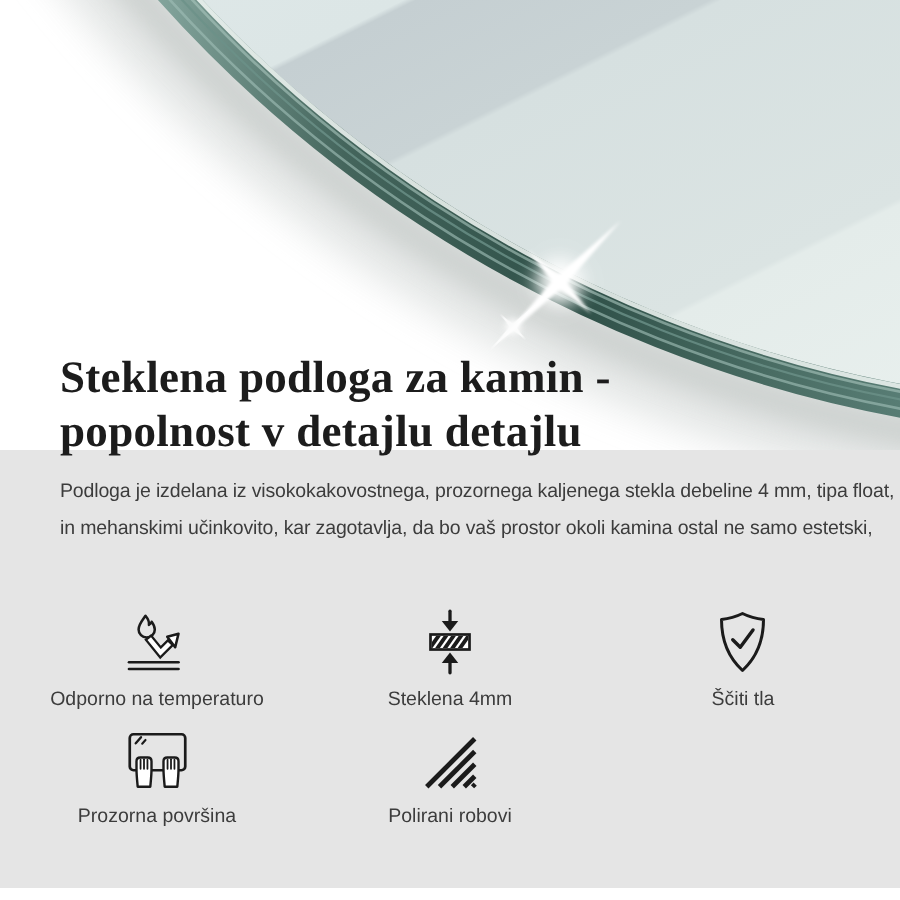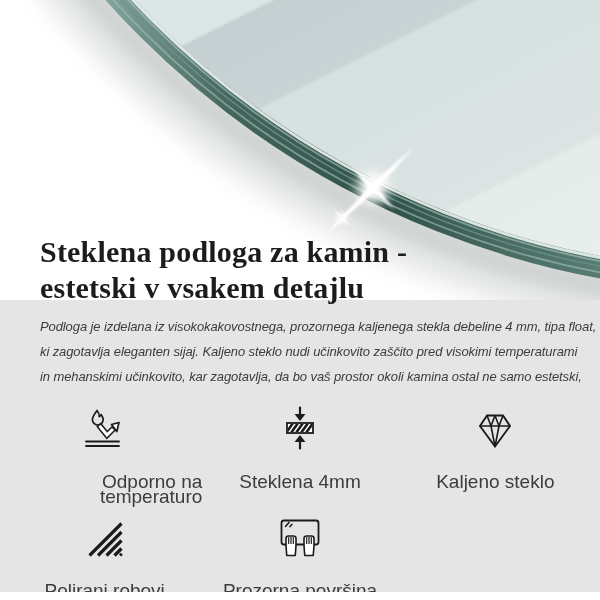--- a/index.html
+++ b/index.html
@@ -30,43 +30,43 @@
   }
   .intro {
     position: absolute;
     left: 40px; top: 314px;
     width: 556px;
     font-size: 13px;
     line-height: 25px;
     color: #3c3c3c;
     letter-spacing: -0.1px;
   }
-  .intro div { white-space: nowrap; font-style: italic; }
+  .intro div { white-space: nowrap; }
   .features {
     position: absolute;
     left: 7px; top: 404px;
     width: 586px;
     display: grid;
     grid-template-columns: repeat(3, 1fr);
     row-gap: 9px;
   }
   .feature {
     display: flex;
     flex-direction: column;
     align-items: center;
   }
   .icon-wrap {
     height: 46px;
     display: flex;
     align-items: flex-end;
     justify-content: center;
   }
   .feature-label {
-    margin-top: 24px;
-    font-size: 19px;
+    margin-top: 8px;
+    font-size: 13px;
     line-height: 15px;
     color: #3c3c3c;
     text-align: right;
   }
   .ic { stroke: #1b1b1b; fill: none; stroke-linecap: round; stroke-linejoin: round; }
 </style>
 </head>
 <body>
 
 <div class="canvas">
@@ -126,26 +126,25 @@
 
     <g transform="translate(342,218) rotate(-45) scale(0.38)" opacity="0.85">
       <circle cx="0" cy="0" r="14" fill="#ffffff" filter="url(#glowBlur)"></circle>
       <polygon points="-58,0 0,-5 58,0 0,5" fill="#ffffff" filter="url(#starBlur)"></polygon>
       <polygon points="0,-32 4.5,0 0,32 -4.5,0" fill="#ffffff" filter="url(#starBlur)"></polygon>
     </g>
   </svg>
 
   <h1 class="heading">
     <div>Steklena podloga za kamin -</div>
-    <div>estetski v vsakem detajlu</div>
+    <div>popolnost v detajlu detajlu</div>
   </h1>
 
   <div class="intro">
     <div>Podloga je izdelana iz visokokakovostnega, prozornega kaljenega stekla debeline 4 mm, tipa float,</div>
-    <div>ki zagotavlja eleganten sijaj. Kaljeno steklo nudi učinkovito zaščito pred visokimi temperaturami</div>
     <div>in mehanskimi učinkovito, kar zagotavlja, da bo vaš prostor okoli kamina ostal ne samo estetski,</div>
   </div>
 
   <div class="features">
 
     <div class="feature">
       <div class="icon-wrap">
         <svg width="44" height="42" viewBox="0 0 44 42">
           <path class="ic" stroke-width="1.7" d="M14,2.5 c1.8,2.2 2.6,4.1 2.3,6.1 c0.9,-0.4 1.5,-1.1 1.8,-2.1 c1.1,1.5 2.1,3.3 2.1,5.1 c0,3 -2.4,5.4 -5.4,5.4 s-5.4,-2.4 -5.4,-5.4 c0,-3.4 2.8,-6.4 4.6,-9.1 Z"></path>
           <polyline points="15.5,16.5 24,27 31.5,19.5" fill="none" stroke="#1b1b1b" stroke-width="6" stroke-linecap="butt" stroke-linejoin="miter"></polyline>
@@ -176,62 +175,59 @@
             <line x1="21" y1="27" x2="28" y2="17" stroke="#1b1b1b" stroke-width="2.6"></line>
             <line x1="26" y1="27" x2="33" y2="17" stroke="#1b1b1b" stroke-width="2.6"></line>
           </g>
           <polygon points="14.5,36 25.5,36 20,29" fill="#1b1b1b"></polygon>
           <line class="ic" stroke-width="2.2" x1="20" y1="36" x2="20" y2="42.5"></line>
         </svg>
       </div>
       <div class="feature-label">Steklena 4mm</div>
     </div>
 
-
-    <div class="feature">
-      <div class="icon-wrap">
-        <svg width="40" height="40" viewBox="0 0 40 40">
-          <path class="ic" stroke-width="1.9" d="M12,5.5 L28,5.5 L35,16 L20,36.5 L5,16 Z"></path>
-          <line class="ic" stroke-width="1.6" x1="5" y1="16" x2="35" y2="16"></line>
-          <polyline class="ic" stroke-width="1.6" points="12,5.5 16,16 20,5.5 24,16 28,5.5"></polyline>
-          <line class="ic" stroke-width="1.6" x1="20" y1="36.5" x2="16" y2="16"></line>
-          <line class="ic" stroke-width="1.6" x1="20" y1="36.5" x2="24" y2="16"></line>
-        </svg>
-      </div>
-      <div class="feature-label">Kaljeno steklo</div>
+    <div class="feature">
+      <div class="icon-wrap">
+        <svg width="40" height="44" viewBox="0 0 40 44">
+          <path class="ic" stroke-width="2" d="M20,3 C24,5 29,6.5 34,7 C34,21 29,32.7 20,41 C11,32.7 6,21 6,7 C11,6.5 16,5 20,3 Z"></path>
+          <polyline class="ic" stroke-width="2.3" points="13.5,20.5 18.5,25.5 27,14"></polyline>
+        </svg>
+      </div>
+      <div class="feature-label">Ščiti tla</div>
+    </div>
+
+
+    <div class="feature">
+      <div class="icon-wrap">
+        <svg width="48" height="42" viewBox="0 0 48 42">
+          <rect class="ic" stroke-width="1.8" x="5.5" y="3.5" width="37" height="24" rx="2.5"></rect>
+          <line class="ic" stroke-width="1.6" x1="9.5" y1="9.5" x2="13" y2="5.5"></line>
+          <line class="ic" stroke-width="1.4" x1="13.8" y1="9.8" x2="16" y2="7.3"></line>
+
+          <path d="M10,27 V21.5 C10,20 11,19 12.5,19 H17.5 C19,19 20,20 20,21.5 V27 C20,30.5 19.6,34 19.2,38.5 H10.8 C10.4,34 10,30.5 10,27 Z" fill="#ffffff" stroke="#1b1b1b" stroke-width="1.6" stroke-linejoin="round"></path>
+          <line class="ic" stroke-width="1.2" x1="12.7" y1="20.5" x2="12.7" y2="26.5"></line>
+          <line class="ic" stroke-width="1.2" x1="15" y1="20.2" x2="15" y2="26.5"></line>
+          <line class="ic" stroke-width="1.2" x1="17.3" y1="20.5" x2="17.3" y2="26.5"></line>
+
+          <path d="M28,27 V21.5 C28,20 29,19 30.5,19 H35.5 C37,19 38,20 38,21.5 V27 C38,30.5 37.6,34 37.2,38.5 H28.8 C28.4,34 28,30.5 28,27 Z" fill="#ffffff" stroke="#1b1b1b" stroke-width="1.6" stroke-linejoin="round"></path>
+          <line class="ic" stroke-width="1.2" x1="30.7" y1="20.5" x2="30.7" y2="26.5"></line>
+          <line class="ic" stroke-width="1.2" x1="33" y1="20.2" x2="33" y2="26.5"></line>
+          <line class="ic" stroke-width="1.2" x1="35.3" y1="20.5" x2="35.3" y2="26.5"></line>
+        </svg>
+      </div>
+      <div class="feature-label">Prozorna površina</div>
     </div>
 
     <div class="feature">
       <div class="icon-wrap">
         <svg width="40" height="40" viewBox="0 0 40 40">
           <line x1="4.5" y1="36.5" x2="36.5" y2="4.5" stroke="#1b1b1b" stroke-width="3.2"></line>
           <line x1="13" y1="36.5" x2="36.5" y2="13" stroke="#1b1b1b" stroke-width="3.2"></line>
           <line x1="21.5" y1="36.5" x2="36.5" y2="21.5" stroke="#1b1b1b" stroke-width="3.2"></line>
           <line x1="29.5" y1="36.5" x2="36.5" y2="29.5" stroke="#1b1b1b" stroke-width="3.2"></line>
           <line x1="35" y1="36.5" x2="36.8" y2="34.7" stroke="#1b1b1b" stroke-width="3"></line>
         </svg>
       </div>
       <div class="feature-label">Polirani robovi</div>
     </div>
 
-    <div class="feature">
-      <div class="icon-wrap">
-        <svg width="48" height="42" viewBox="0 0 48 42">
-          <rect class="ic" stroke-width="1.8" x="5.5" y="3.5" width="37" height="24" rx="2.5"></rect>
-          <line class="ic" stroke-width="1.6" x1="9.5" y1="9.5" x2="13" y2="5.5"></line>
-          <line class="ic" stroke-width="1.4" x1="13.8" y1="9.8" x2="16" y2="7.3"></line>
-
-          <path d="M10,27 V21.5 C10,20 11,19 12.5,19 H17.5 C19,19 20,20 20,21.5 V27 C20,30.5 19.6,34 19.2,38.5 H10.8 C10.4,34 10,30.5 10,27 Z" fill="#ffffff" stroke="#1b1b1b" stroke-width="1.6" stroke-linejoin="round"></path>
-          <line class="ic" stroke-width="1.2" x1="12.7" y1="20.5" x2="12.7" y2="26.5"></line>
-          <line class="ic" stroke-width="1.2" x1="15" y1="20.2" x2="15" y2="26.5"></line>
-          <line class="ic" stroke-width="1.2" x1="17.3" y1="20.5" x2="17.3" y2="26.5"></line>
-
-          <path d="M28,27 V21.5 C28,20 29,19 30.5,19 H35.5 C37,19 38,20 38,21.5 V27 C38,30.5 37.6,34 37.2,38.5 H28.8 C28.4,34 28,30.5 28,27 Z" fill="#ffffff" stroke="#1b1b1b" stroke-width="1.6" stroke-linejoin="round"></path>
-          <line class="ic" stroke-width="1.2" x1="30.7" y1="20.5" x2="30.7" y2="26.5"></line>
-          <line class="ic" stroke-width="1.2" x1="33" y1="20.2" x2="33" y2="26.5"></line>
-          <line class="ic" stroke-width="1.2" x1="35.3" y1="20.5" x2="35.3" y2="26.5"></line>
-        </svg>
-      </div>
-      <div class="feature-label">Prozorna površina</div>
-    </div>
-
   </div>
 </div>
 
 </body></html>

